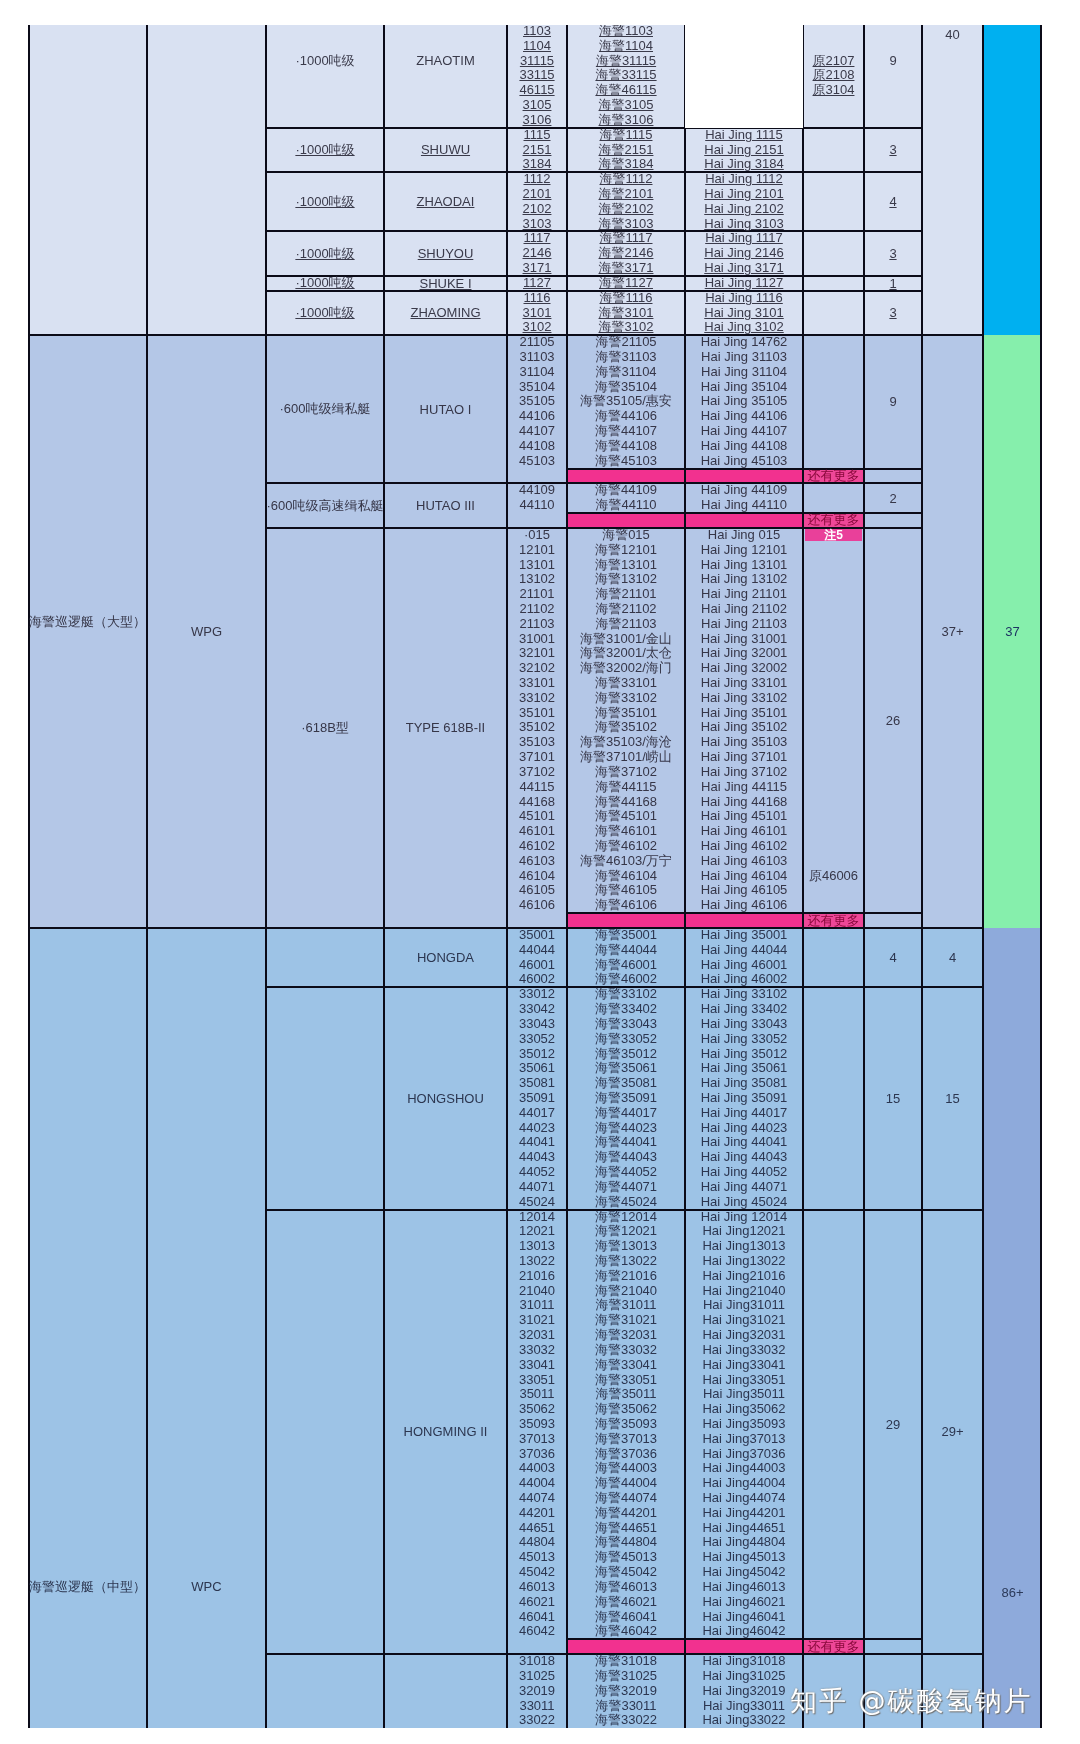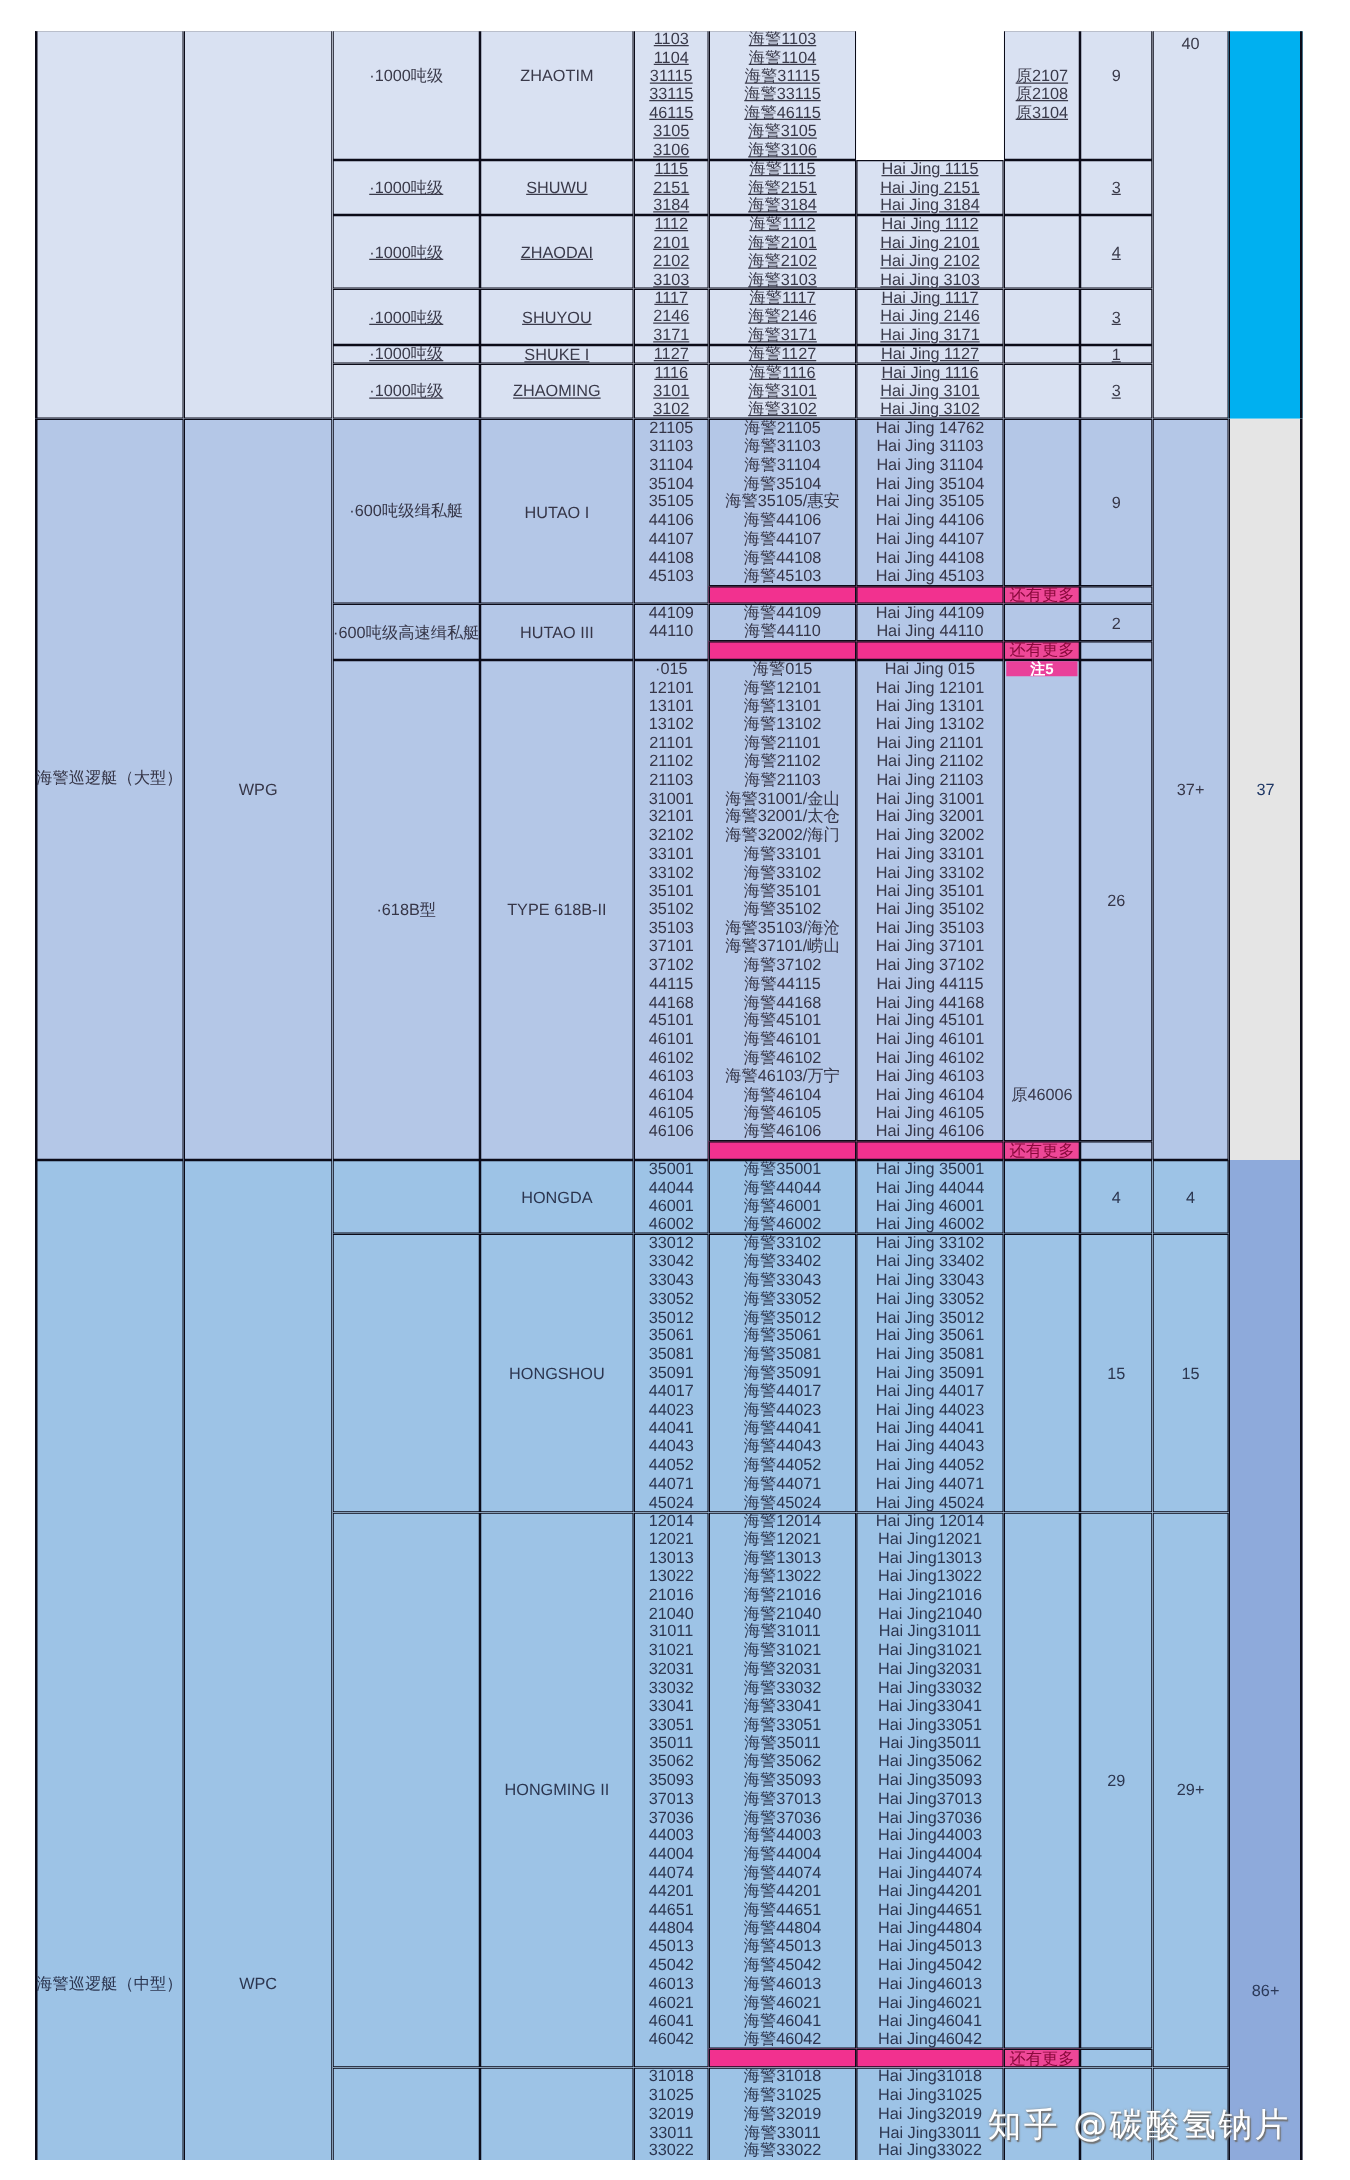--- a/index.html
+++ b/index.html
@@ -24,21 +24,21 @@
   .c7{left:685px;width:118px;}
   .c8{left:803px;width:61px;}
   .c9{left:864px;width:58px;}
   .c10{left:922px;width:61px;}
   .c11{left:983px;width:59px;box-shadow:inset 1px 0 0 #0b0b18, inset -2px 0 0 #0b0b18;}
 
   .sA{background:#d9e1f2;color:#3a3a4a;text-decoration:underline;}
   .sB{background:#b4c7e7;color:#363648;}
   .sC{background:#9dc3e6;color:#2c3650;}
   .bandA{background:#00b0f0;}
-  .bandB{background:#e5e5e5;color:#1d3563;}
+  .bandB{background:#86efac;color:#1d3563;}
   .bandC{background:#8eaadb;color:#2c3a5a;}
 
   .pink{background:#f2318f;}
   .more{background:#ee4797;color:#8a0a3c;font-size:13px;}
   .badge{position:absolute;left:805px;width:57px;top:calc(34 * 14.82px);height:12px;
          background:#e9409a;color:#ffffff;font-weight:bold;font-size:12px;line-height:12px;text-align:center;}
   .wm{position:absolute;left:790px;top:1684px;font-size:27px;line-height:34px;color:#ffffff;
       letter-spacing:2px;white-space:nowrap;font-family:"DejaVu Sans",sans-serif;
       text-shadow:1px 1px 1px #6f6f6f,0 0 2px #8a8a8a;}
 </style>

